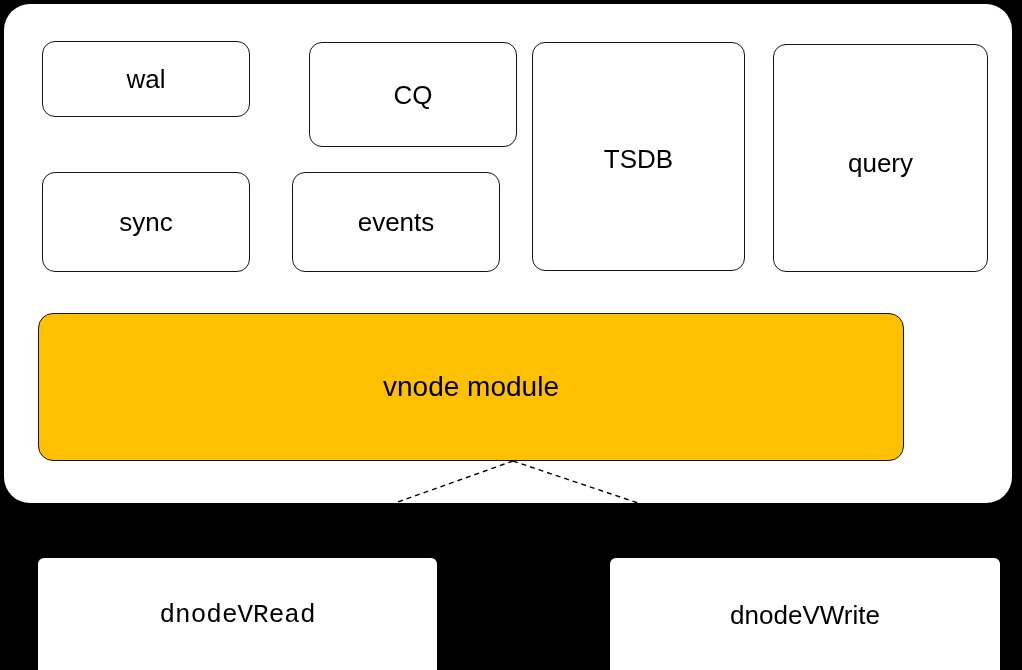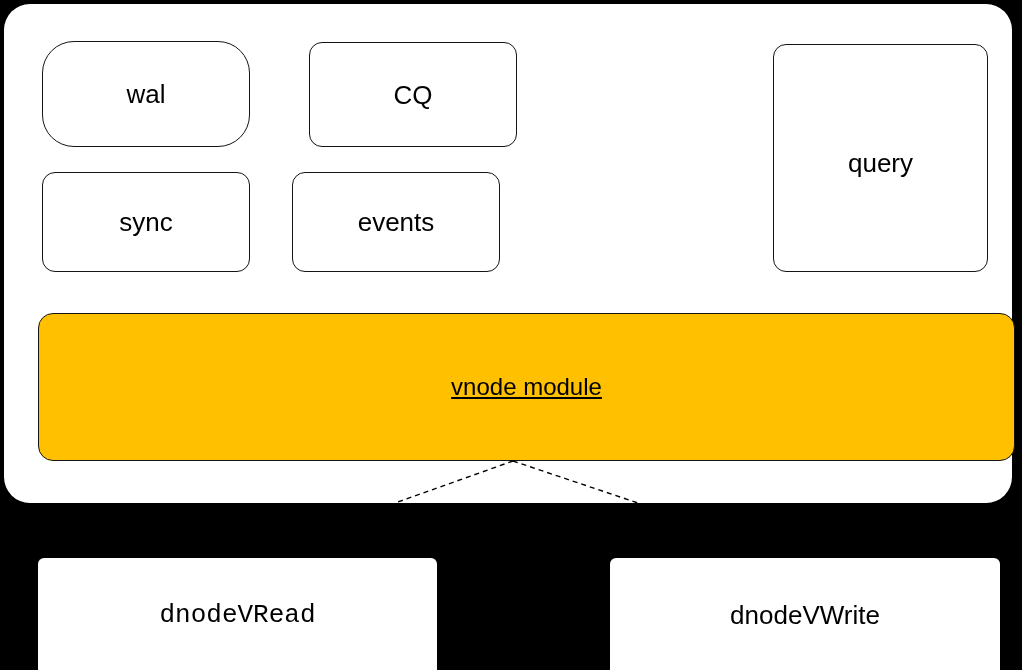--- a/index.html
+++ b/index.html
@@ -51,49 +51,48 @@
   .mod-box.tall > .mod-label {
     display: block;
   }
 
   .mod-label {
     pointer-events: none;
     white-space: nowrap;
   }
 
   
-  #box-wal    { left: 42px;  top: 41px;  width: 208px; height: 106px; border-radius: 32px; }
+  #box-wal    { left: 42px;  top: 41px;  width: 208px; height: 76px; }
   #box-cq     { left: 292px; top: 42px;  width: 208px; height: 105px; margin-left: 17px; }
   #box-sync   { left: 42px;  top: 172px; width: 208px; height: 100px; }
   #box-events { left: 292px; top: 172px; width: 208px; height: 100px; }
 
   #box-tsdb   { left: 532px; top: 42px;  width: 213px; height: 229px; }
   #box-tsdb  > .mod-label { margin-top: 103px; }
 
   #box-query  { left: 773px; top: 44px;  width: 215px; height: 228px; }
   #box-query > .mod-label { margin-top: 105px; }
 
   
   #vnode-module {
     position: absolute;
     left: 38px;
     top: 313px;
-    width: 977px;
+    width: 866px;
     height: 148px;
     background: #FFC000;
     border: 1.6px solid #141414;
     border-radius: 15px;
     box-sizing: border-box;
     display: flex;
     align-items: center;
     justify-content: center;
     color: #000000;
-    font-size: 24px;
+    font-size: 28px;
     line-height: 1;
-    text-decoration: underline;
   }
 
   
   #connectors {
     position: absolute;
     left: 0;
     top: 0;
     width: 1022px;
     height: 670px;
     pointer-events: none;
@@ -133,20 +132,23 @@
   </div>
 
   <div class="mod-box center-v" id="box-events">
     <span class="mod-label">events</span>
   </div>
 
   <div class="mod-box center-v" id="box-sync">
     <span class="mod-label">sync</span>
   </div>
 
+  <div class="mod-box tall" id="box-tsdb">
+    <span class="mod-label">TSDB</span>
+  </div>
 
   <div class="mod-box tall" id="box-query">
     <span class="mod-label">query</span>
   </div>
 
   <div id="vnode-module" style="background: rgb(255, 192, 0); border-color: rgb(20, 20, 20);">
     <span class="mod-label">vnode module</span>
   </div>
 
   <svg id="connectors" viewBox="0 0 1022 670" xmlns="http://www.w3.org/2000/svg">

